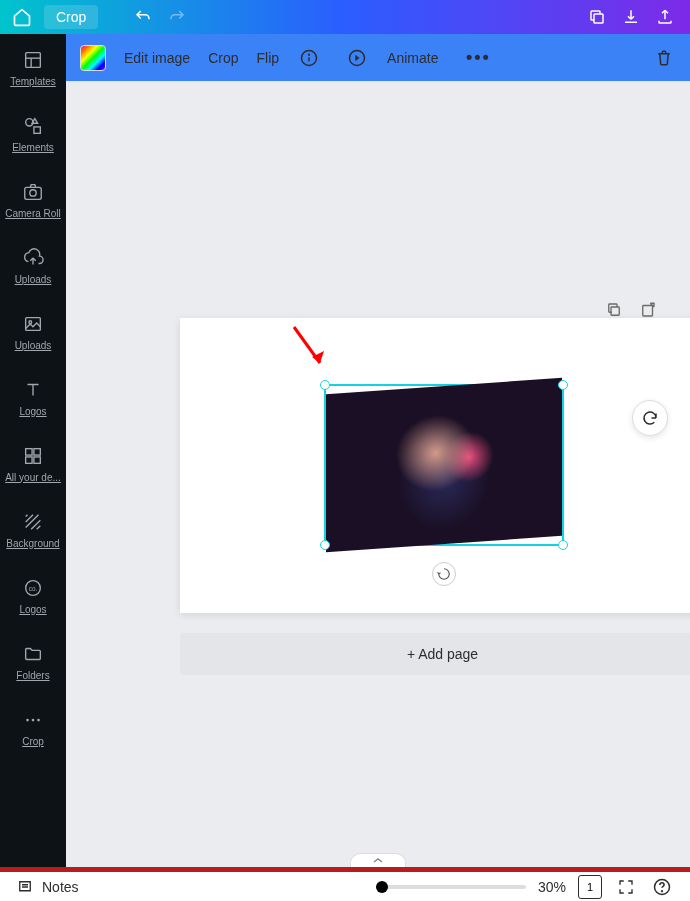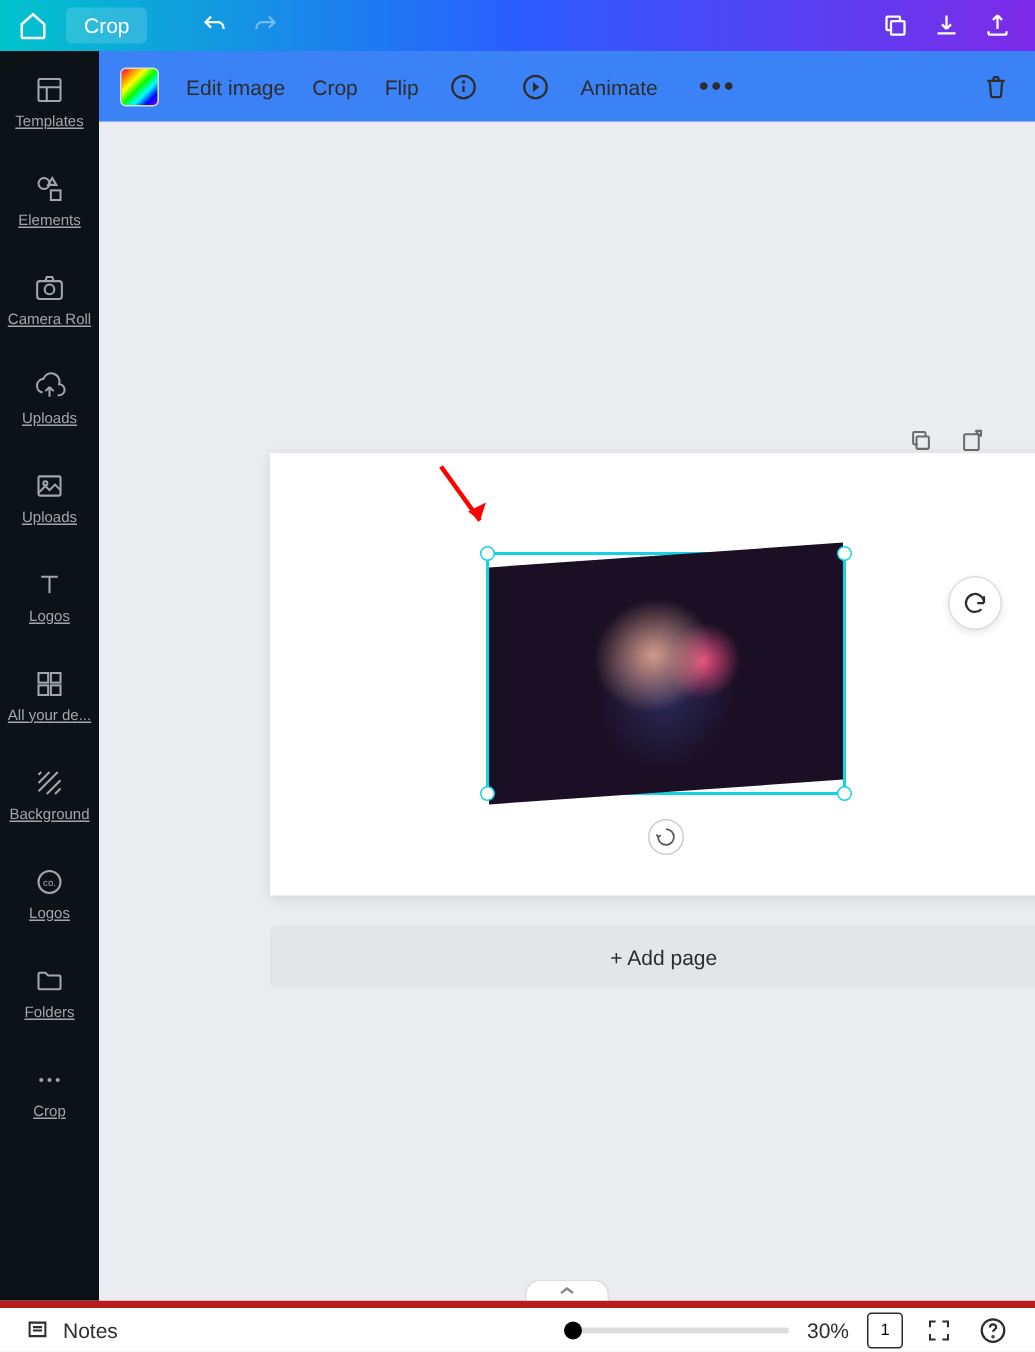--- a/index.html
+++ b/index.html
@@ -50,21 +50,21 @@
   padding: 0 14px;
   gap: 18px;
   border-bottom: 1px solid #e5e5e5;
 }
 .color-sw { width: 26px; height: 26px; border-radius: 4px; background: linear-gradient(135deg, #ff0080, #ff8000, #ffff00, #00ff00, #00ffff, #0000ff, #8000ff); border: 1px solid #ddd; }
 .tb-btn { font-size: 14px; color: #2d2d2d; cursor: pointer; }
 .tb-icon { width: 24px; height: 24px; display: flex; align-items: center; justify-content: center; color: #2d2d2d; }
 .toolbar .flex { flex: 1; }
 .more-dots { font-size: 18px; font-weight: bold; letter-spacing: 2px; }
 
-.canvas-area { flex: 1; position: relative; padding: 0 16px; overflow: hidden; }
+.canvas-area { flex: 1; position: relative; padding: 0 16px; overflow: hidden; margin-top: 16px; }
 .page-tools { position: absolute; top: 200px; right: 30px; display: flex; gap: 10px; }
 .page-tools .pt { width: 24px; height: 24px; display:flex; align-items:center; justify-content:center; color: #6b6b6b; }
 
 .canvas {
   position: absolute;
   left: 114px; top: 220px;
   width: 525px; height: 295px;
   background: #fff;
   box-shadow: 0 2px 8px rgba(0,0,0,0.1);
 }

